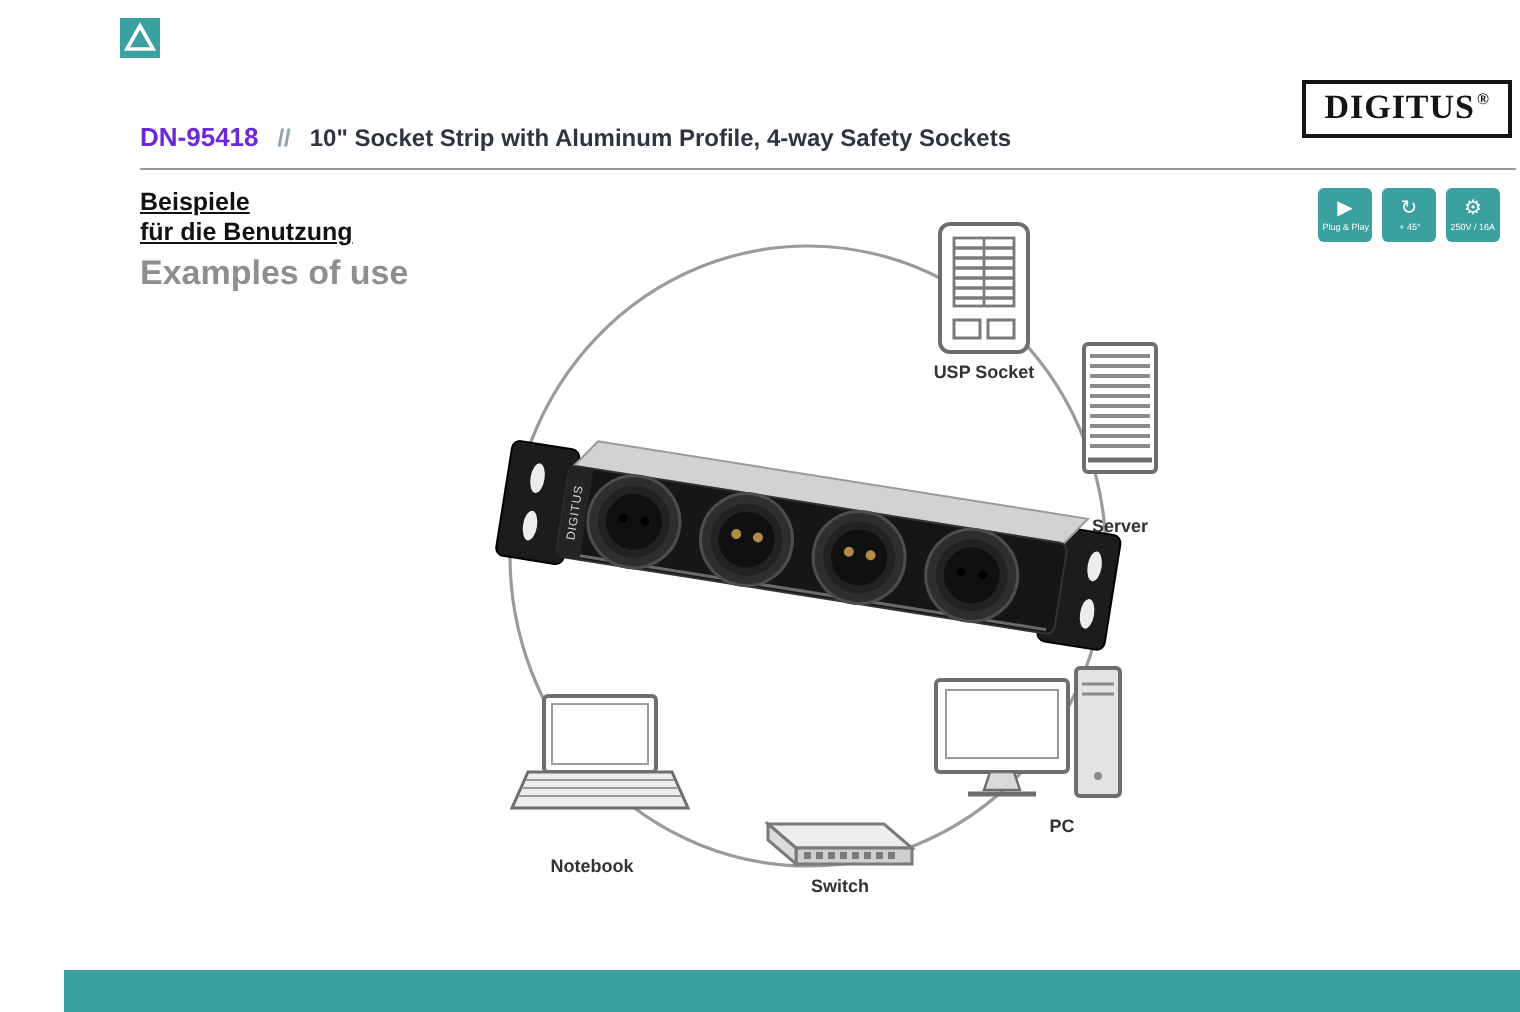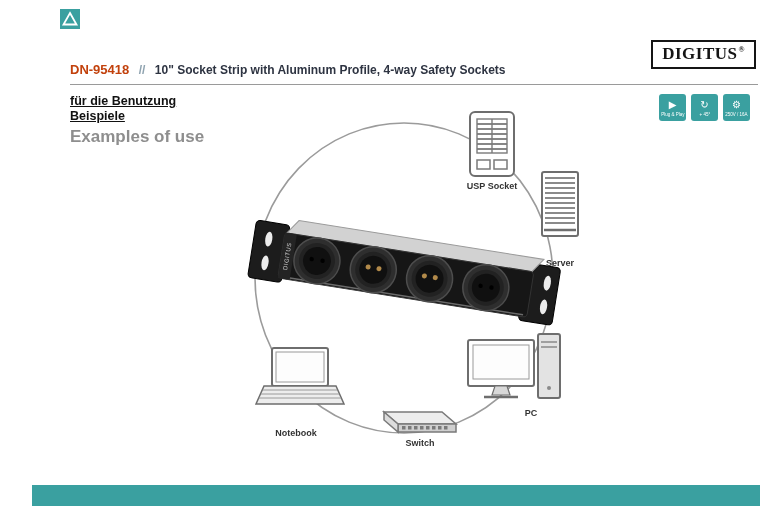--- a/index.html
+++ b/index.html
@@ -8,21 +8,21 @@
   .page { position:relative; width:760px; height:506px; background:#fff; overflow:hidden;margin-left:32px; }
 
   .corner-logo { position:absolute; left:28px; top:9px; width:20px; height:20px; }
 
   .brand-box { position:absolute; right:36px; top:40px; border:2px solid #151515; background:#fff;
                padding:2px 9px 3px; font-family:"Liberation Serif", serif; font-weight:bold;
                font-size:17px; letter-spacing:.5px; color:#151515; }
   .brand-box .reg { font-size:8px; vertical-align:super; margin-left:1px; }
 
   .header { position:absolute; left:38px; top:60px; white-space:nowrap; }
-  .model  { color:#c2410c; font-weight:bold; font-size:13px; }
+  .model  { color:#6d28d9; font-weight:bold; font-size:13px; }
   .sep    { color:#8fa3b0; font-weight:bold; font-size:12px; margin:0 5px; }
   .title  { color:#2e3442; font-size:12px; font-weight:bold; }
   .header-rule { position:absolute; left:38px; top:84px; width:688px; height:1px; background:#9a9a9a; }
 
   .intro { position:absolute; left:38px; top:94px; }
   .intro .de { font-size:12.5px; font-weight:bold; color:#111; text-decoration:underline; line-height:15px; }
   .intro .en { font-size:17px; font-weight:bold; color:#8e8e8e; margin-top:3px; }
 
   .badges { position:absolute; right:42px; top:94px; display:flex; gap:5px; }
   .badge  { width:27px; height:27px; background:#3aa0a0; border-radius:3px; color:#fff;
@@ -60,22 +60,22 @@
   </div>
 
   <div class="header">
     <span class="model">DN-95418</span>
     <span class="sep">//</span>
     <span class="title">10" Socket Strip with Aluminum Profile, 4-way Safety Sockets</span>
   </div>
   <div class="header-rule"></div>
 
   <div class="intro">
+    <div class="de">Beispiele</div>
     <div class="de">für die Benutzung</div>
-    <div class="de">Beispiele</div>
     <div class="en">Examples of use</div>
   </div>
 
   <div class="badges">
     <div class="badge">
       <span class="glyph">▶</span>
       <span class="blabel">Plug &amp; Play</span>
     </div>
     <div class="badge">
       <span class="glyph">↻</span>

